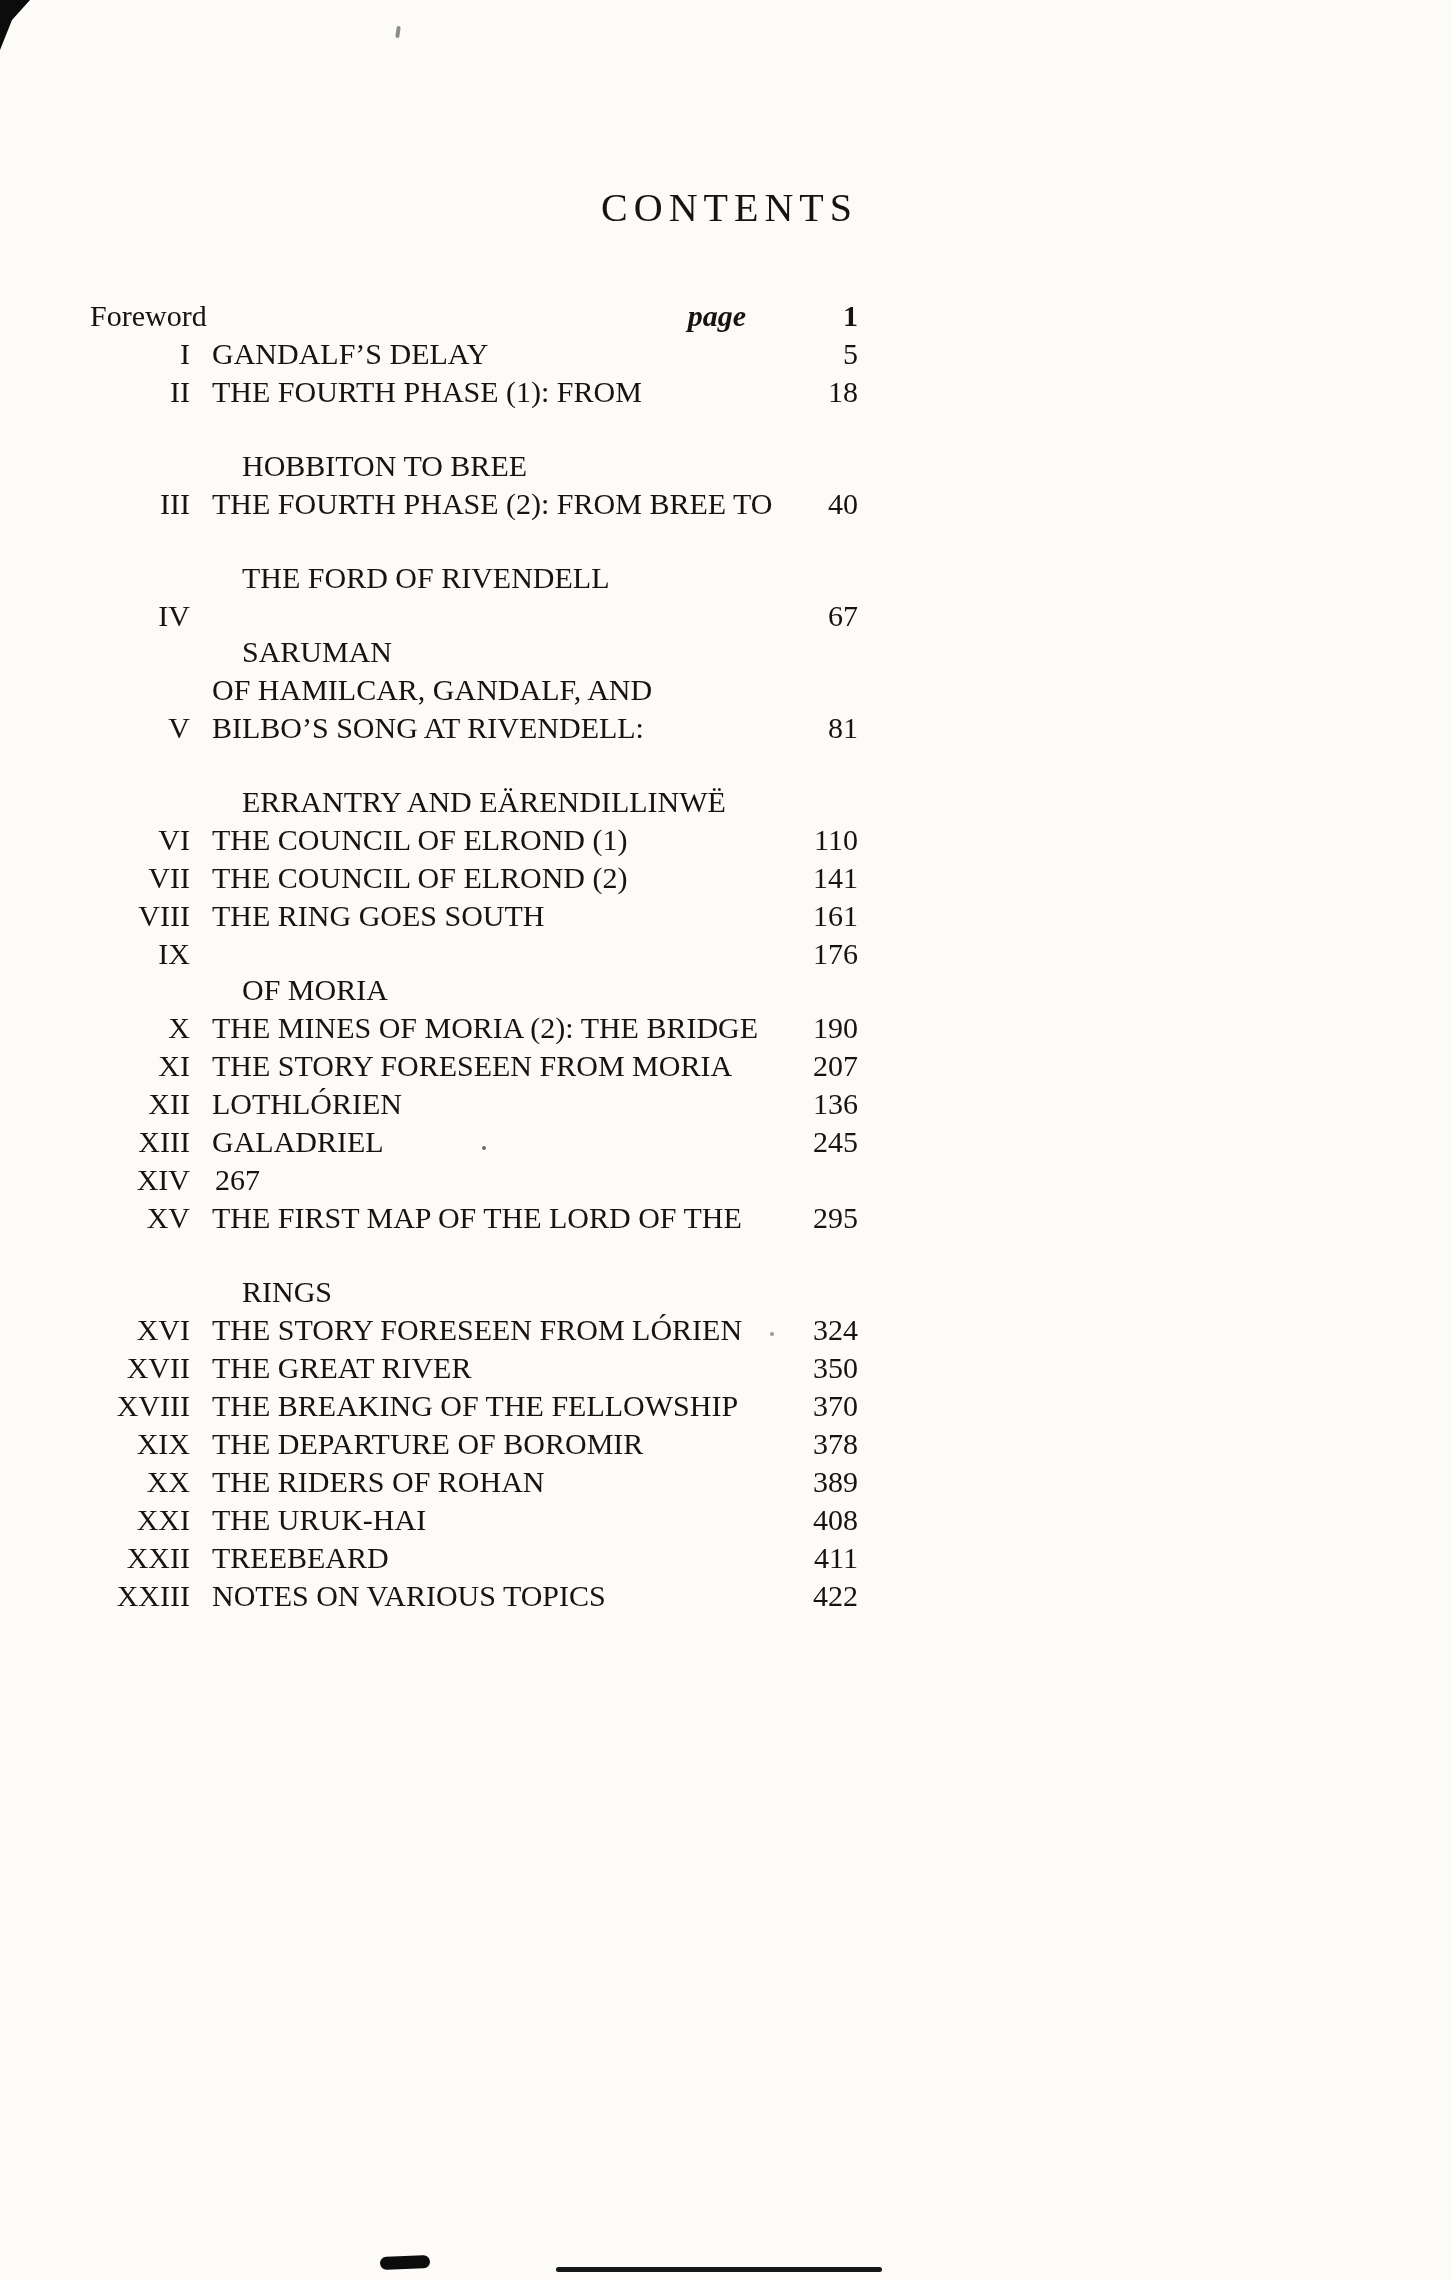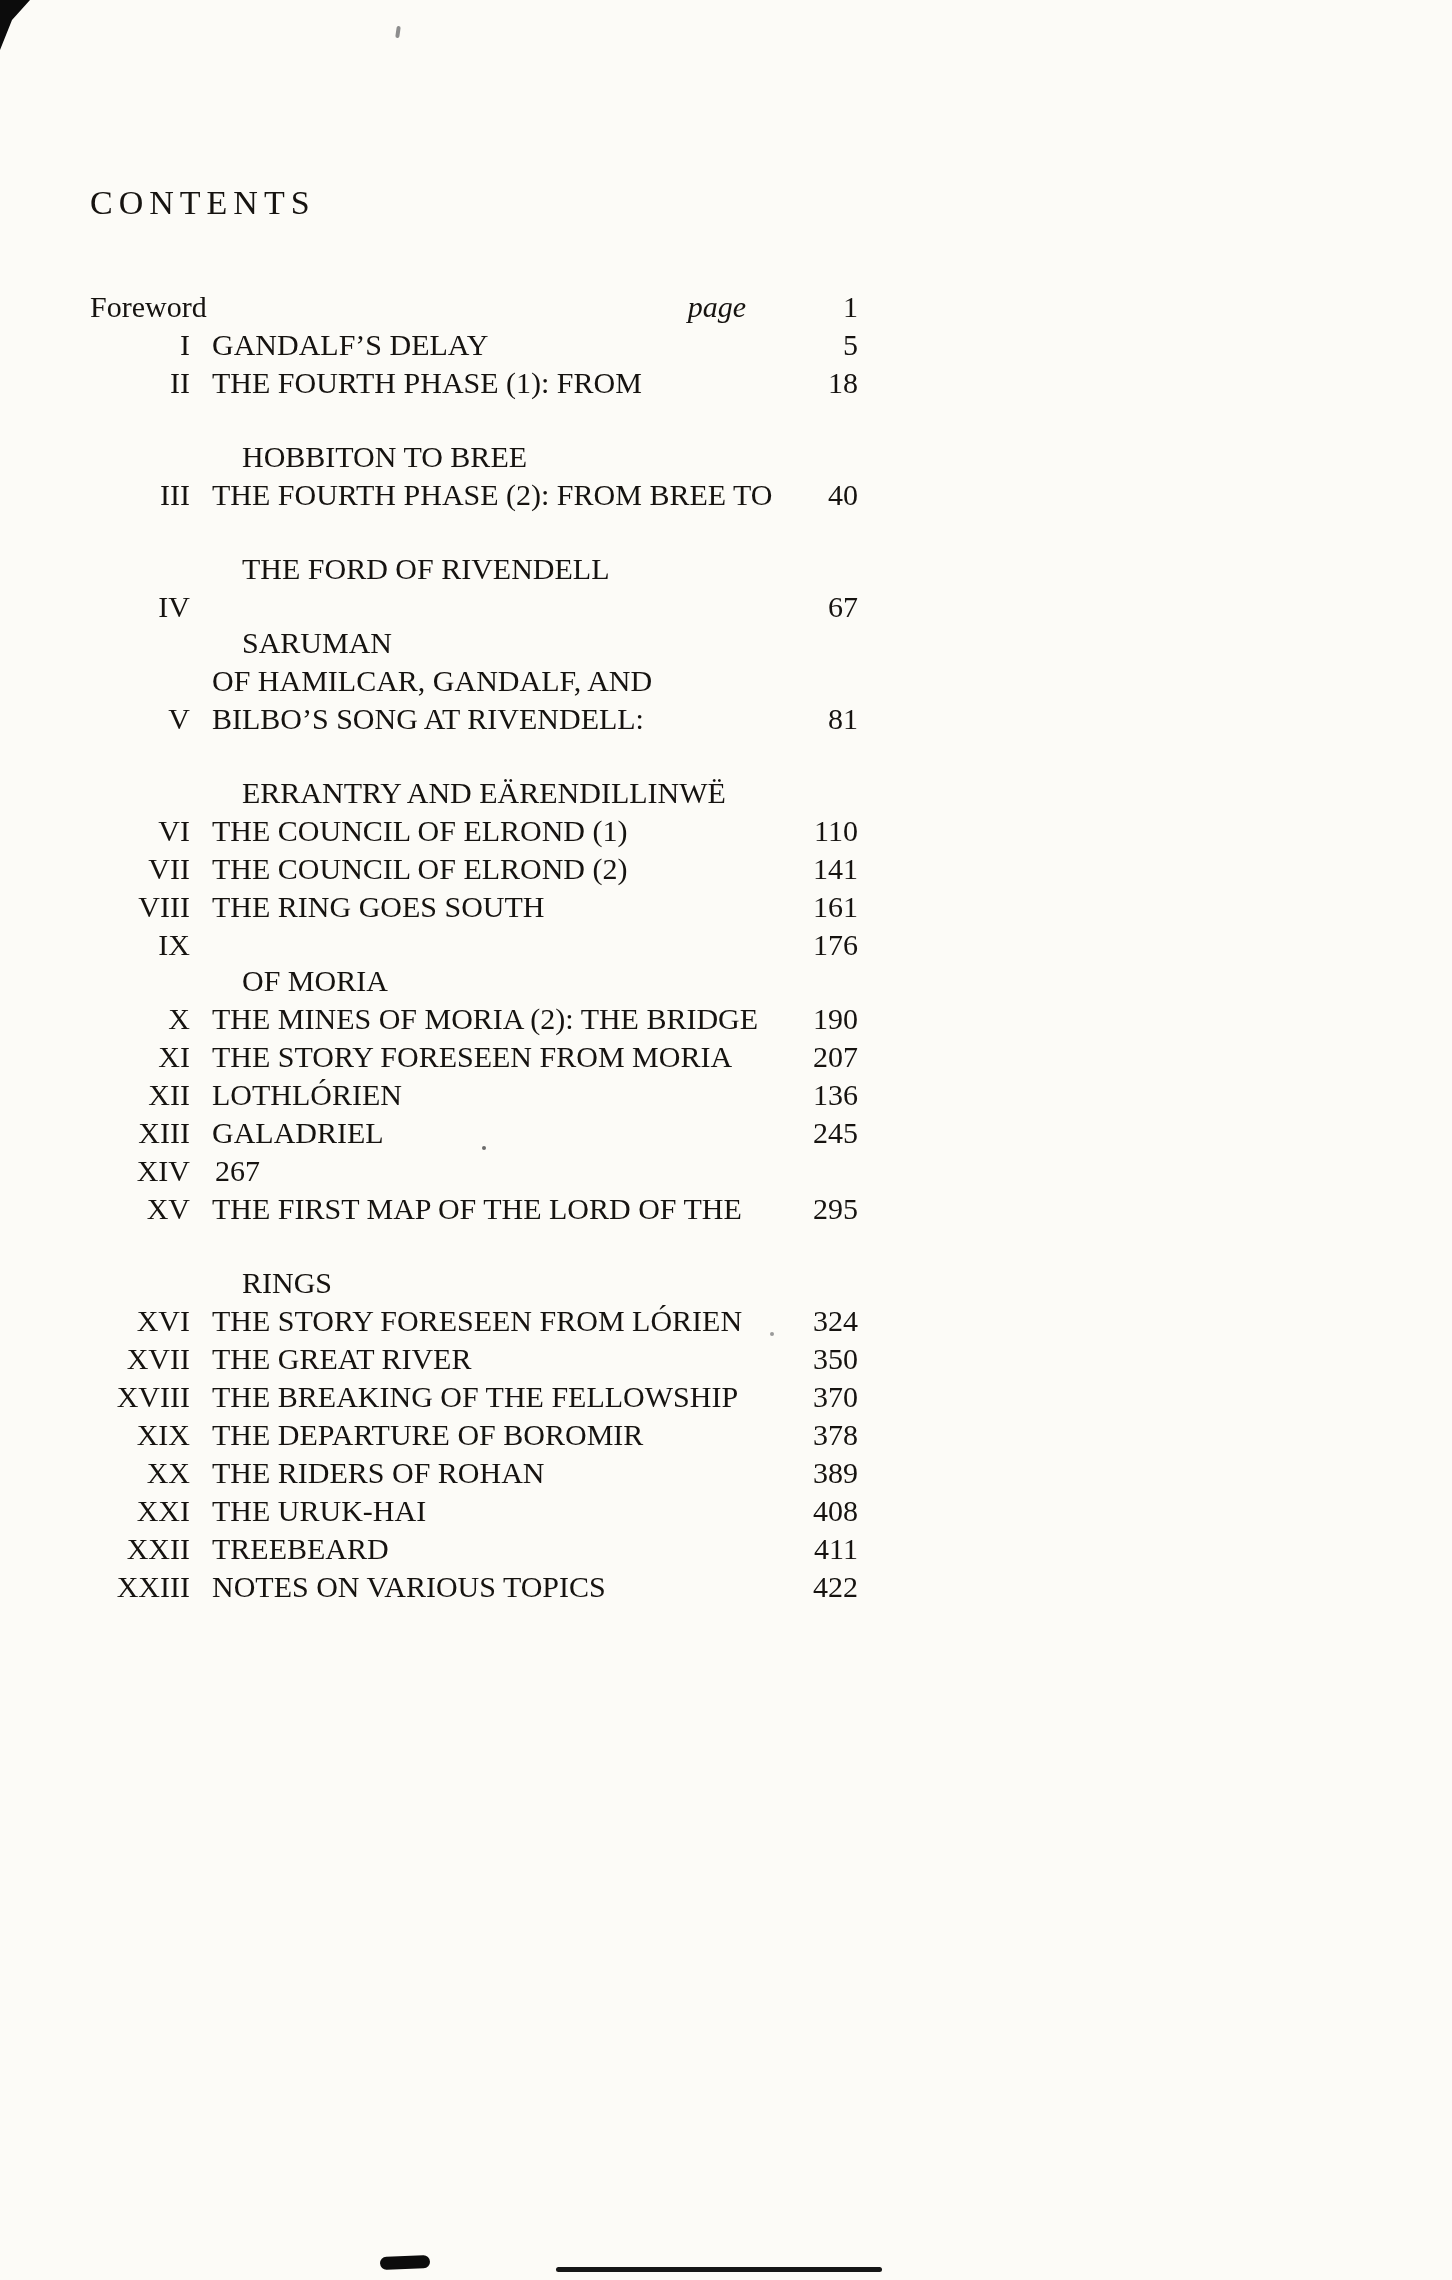--- a/index.html
+++ b/index.html
@@ -13,41 +13,41 @@
   }
   .page {
     position: absolute;
     left: 90px;
     top: 0;
     width: 768px;
   }
   .title {
     margin-top: 184px;
     font-weight: 400;
-    font-size: 34px;
+    font-size: 40px;
     letter-spacing: 6px;
-    text-align: left;
+    text-align: right;
     white-space: nowrap;
   }
   .toc { margin-top: 66px; font-size: 30px; line-height: 38px; }
   .row { display: flex; align-items: flex-start; }
   .num {
     flex: none;
     width: 100px;
     text-align: right;
     align-self: flex-start;
     white-space: nowrap;
   }
   .ttl { flex: 1; padding-left: 22px; min-width: 0; }
   .line { white-space: nowrap; }
   .line.cont { padding-left: 30px; margin-top: 36px; }
   .line.it { }
   .pg { flex: none; min-width: 70px; text-align: right; white-space: nowrap; }
   .row.foreword .fw-label { flex: 1; }
-  .pagecell { display: flex; align-items: flex-end; }
+  .pagecell { display: flex; align-items: flex-end; font-weight: bold; }
   .pageword { font-style: italic; margin-right: 42px; }
   
   .artifact { position: absolute; background: #0c0c0c; }
   .a-corner {
     left: 0; top: 0; width: 30px; height: 50px;
     clip-path: polygon(0 0, 100% 0, 40% 40%, 0 100%);
   }
   .a-toptick {
     left: 396px; top: 26px; width: 4px; height: 12px;
     background: #8d8d8d; border-radius: 2px; transform: rotate(8deg);

